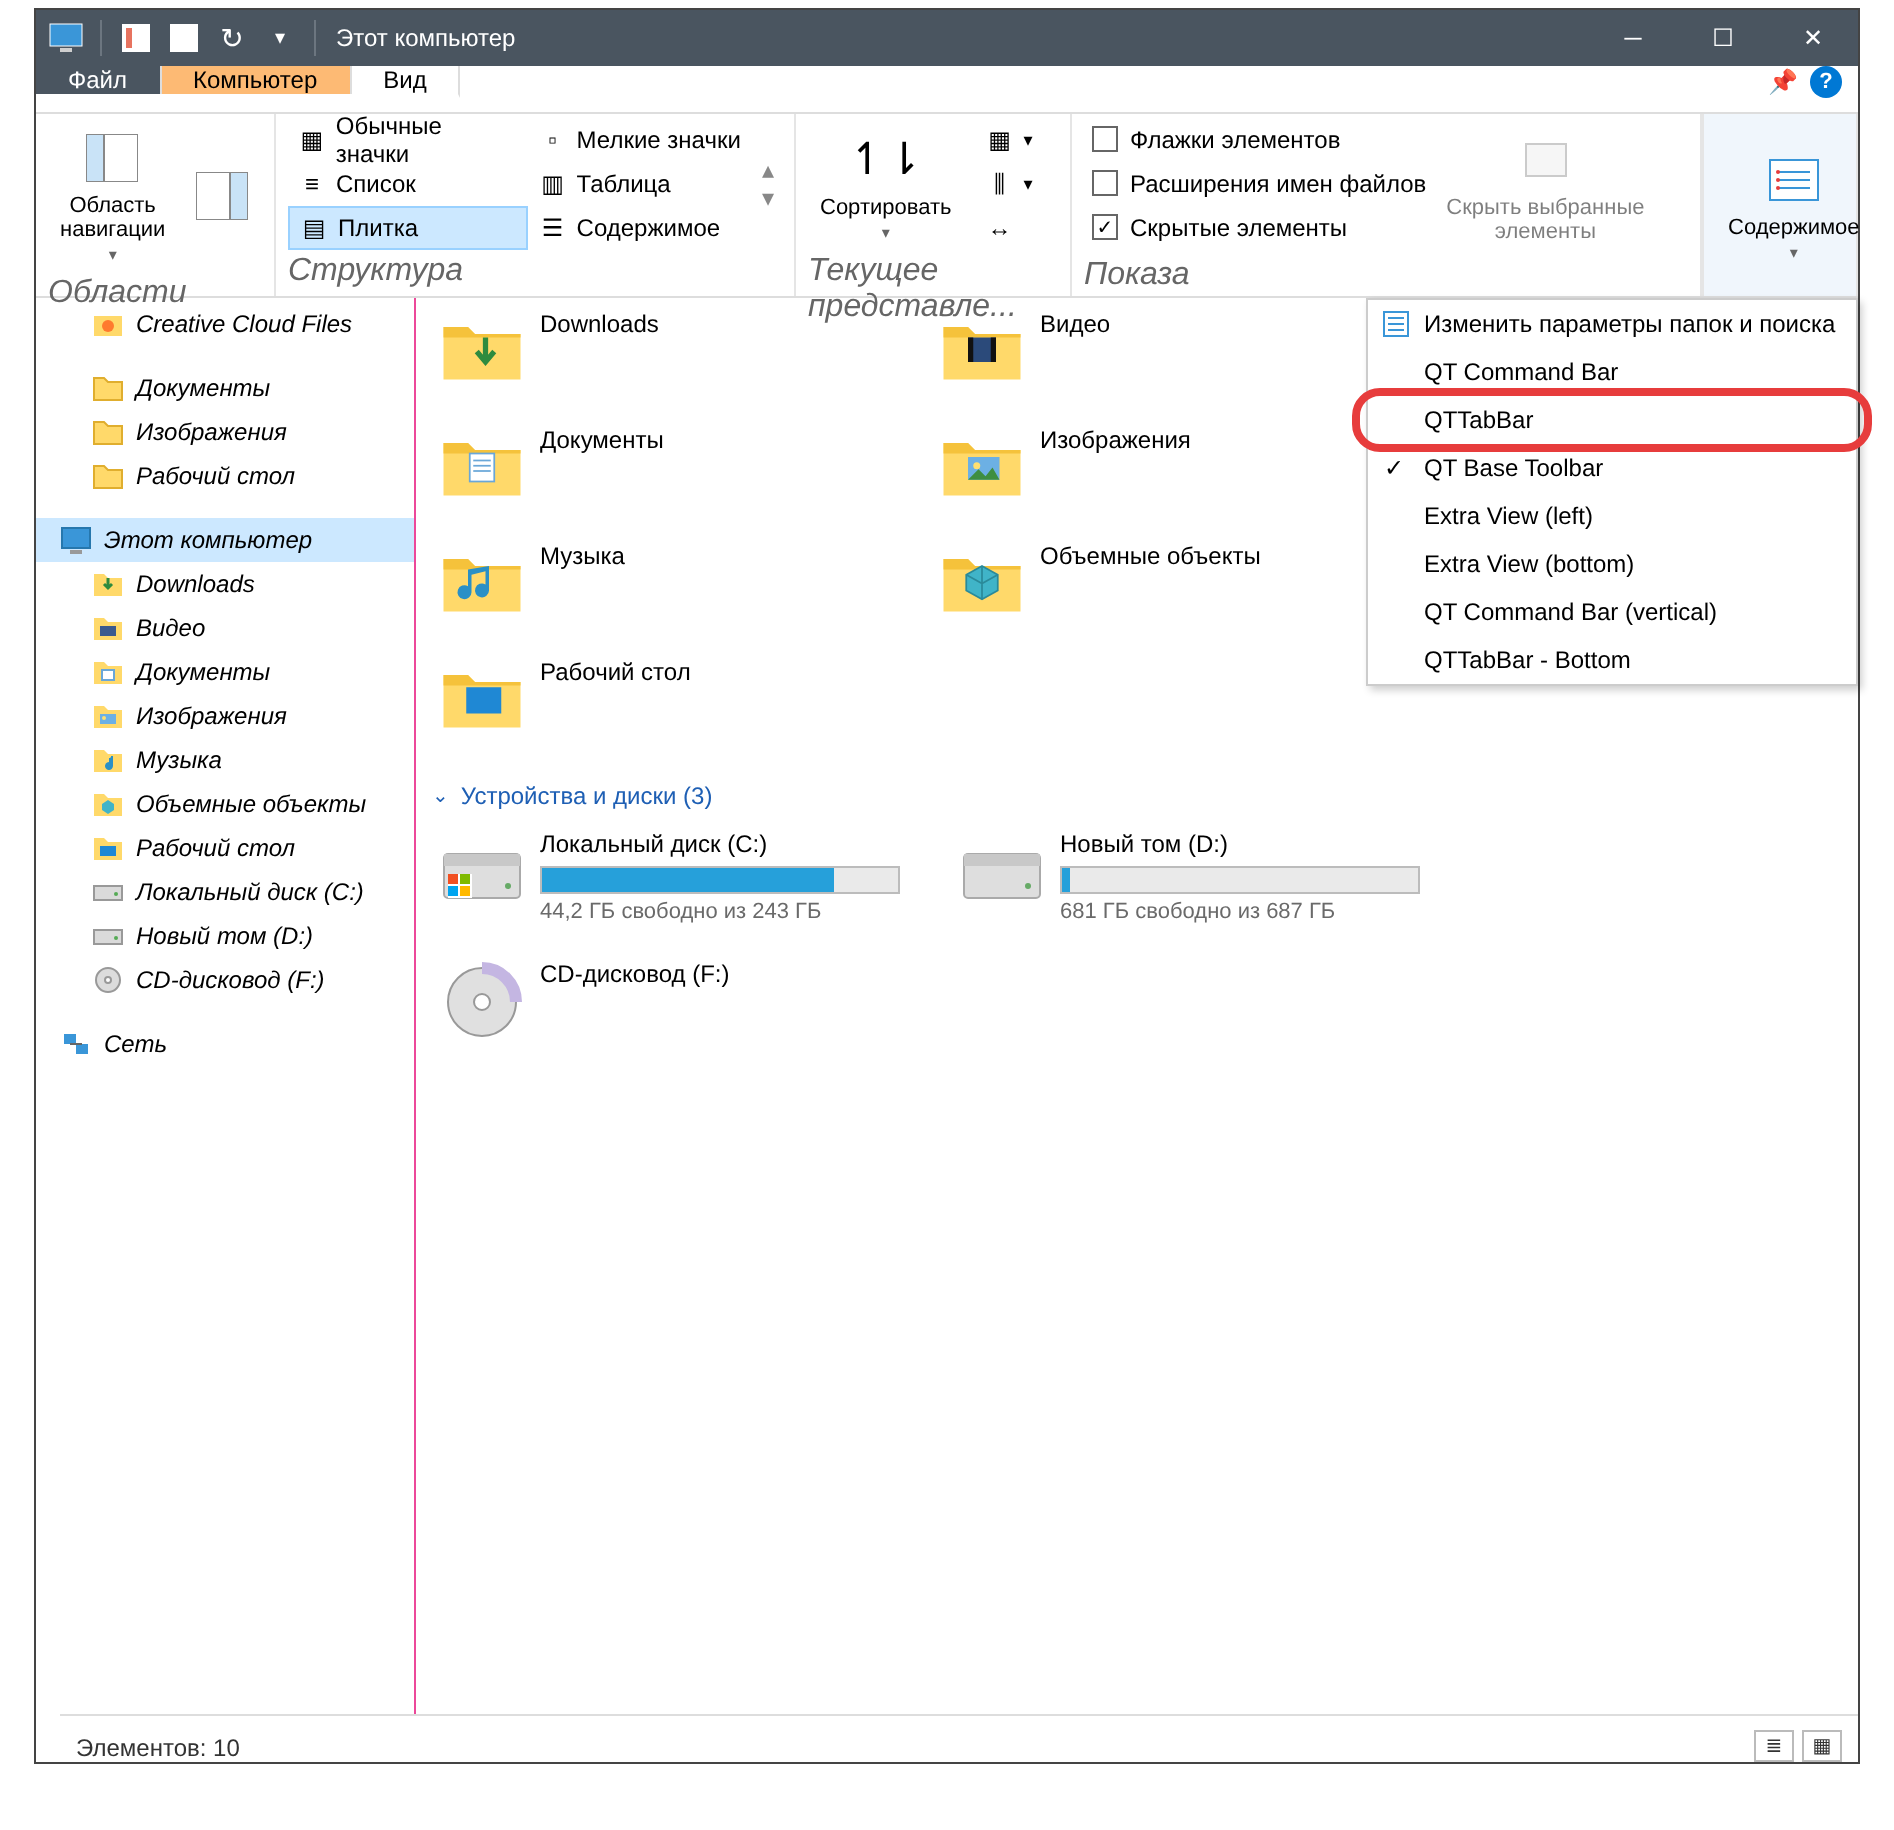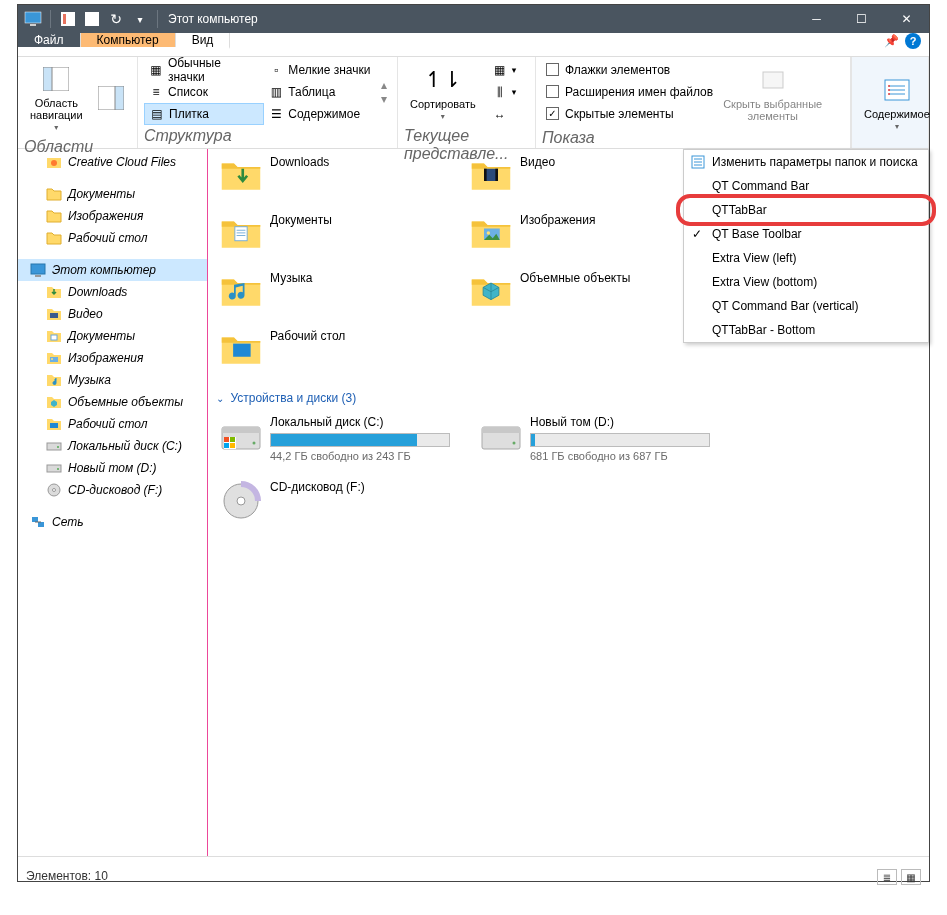--- a/index.html
+++ b/index.html
@@ -68,21 +68,21 @@
   .drives-row { display: flex; flex-wrap: wrap; gap: 10px; }
   .drive-tile { width: 250px; display: flex; gap: 8px; padding: 4px; }
   .drive-tile .dicn { width: 42px; height: 42px; flex-shrink: 0; }
   .drive-info { flex: 1; }
   .drive-name { font-size: 12px; margin-bottom: 4px; }
   .drive-bar { width: 180px; height: 14px; border: 1px solid #bcbcbc; background: #eaeaea; position: relative; }
   .drive-fill { position: absolute; left: 0; top: 0; bottom: 0; background: #26a0da; }
   .drive-free { font-size: 11px; color: #6a6a6a; margin-top: 3px; }
 
   
-  .statusbar { height: 24px; border-top: 1px solid #ddd; display: flex; align-items: flex-start; padding: 12px 8px; font-size: 11px; color: #333; }
+  .statusbar { height: 24px; border-top: 1px solid #ddd; display: flex; align-items: flex-end; padding: 0 8px; font-size: 11px; color: #333; margin-left: 12px; }
   .statusbar .sb-right { margin-left: auto; display: flex; gap: 4px; }
   .sb-view { width: 20px; height: 16px; border: 1px solid #bbb; display: flex; align-items: center; justify-content: center; font-size: 10px; }
 
   
   .fold-big { fill: #ffd96a; }
   .fold-top { fill: #f5c23b; }
 </style>
 </head>
 <body>
 

